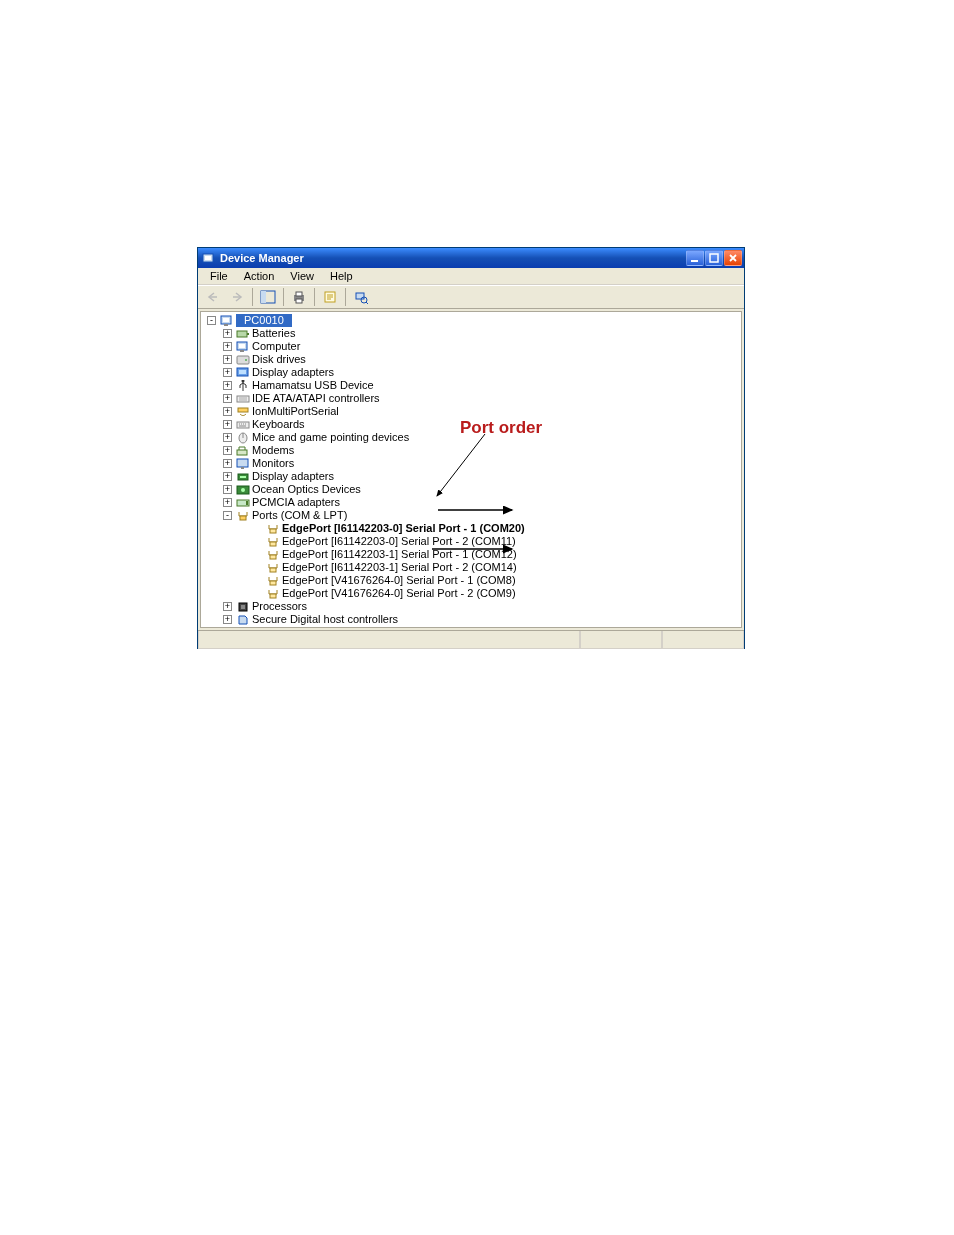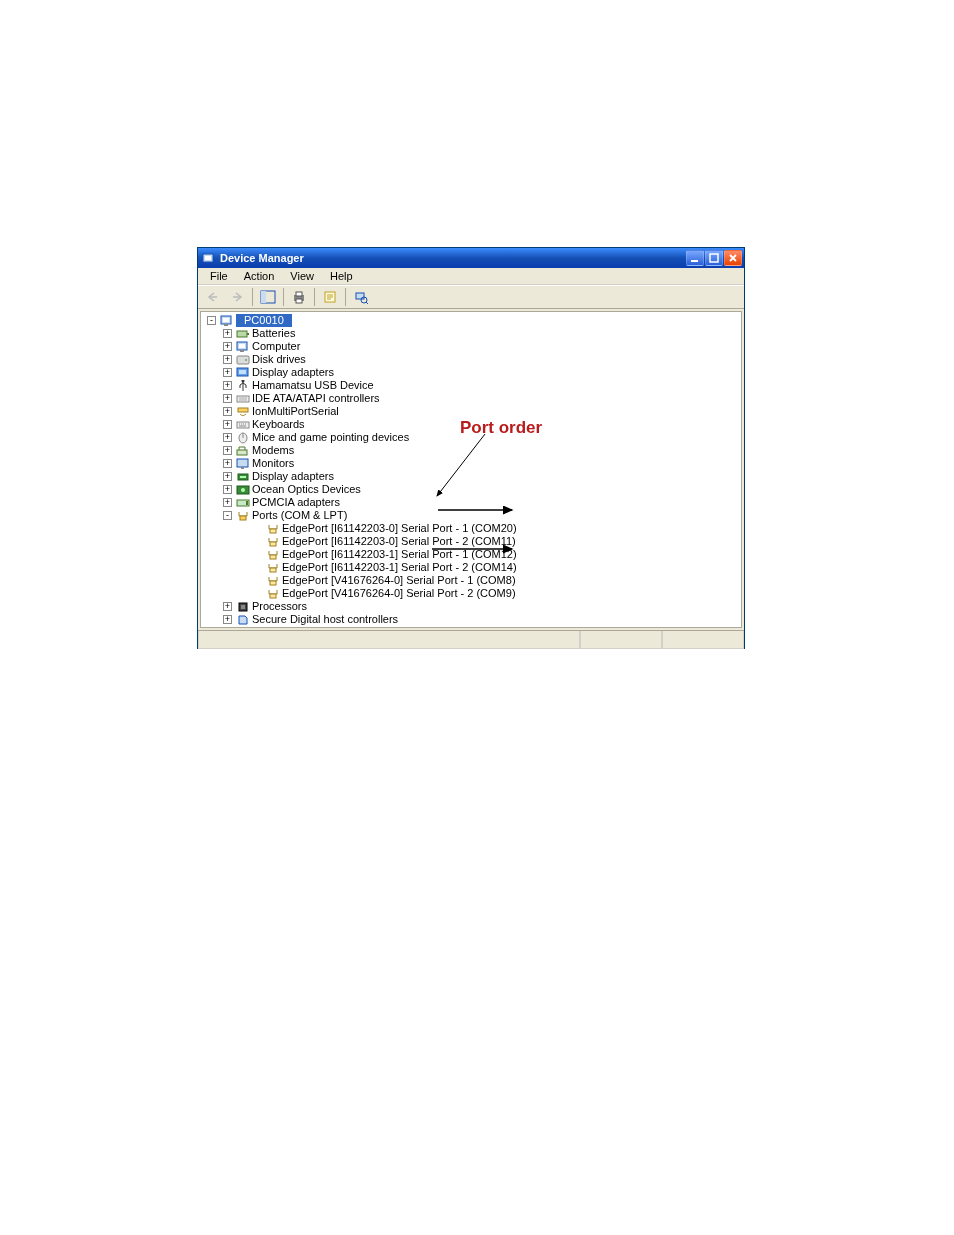--- a/index.html
+++ b/index.html
@@ -407,21 +407,21 @@
                 <span class="expander">-</span>
                 <span class="node-icon">
                   <svg width="14" height="12">
                     <path d="M3 2v4h8V2" fill="none" stroke="#a08020"></path>
                     <rect x="4" y="6" width="6" height="4" fill="#ffd060" stroke="#a08020"></rect>
                   </svg>
                 </span>
                 <span>Ports (COM &amp; LPT)</span>
               </div>
               <ul>
-                <li style="padding-left: 30px;">
+                <li style="padding-left: 30px; font-weight: bold;">
                   <div class="row">
                     <span class="expander blank"></span>
                     <span class="node-icon">
                       <svg width="14" height="12">
                         <path d="M3 2v4h8V2" fill="none" stroke="#a08020"></path>
                         <rect x="4" y="6" width="6" height="4" fill="#ffe8a0" stroke="#a08020"></rect>
                       </svg>
                     </span>
                     <span>EdgePort [I61142203-0] Serial Port - 1 (COM20)</span>
                   </div>

